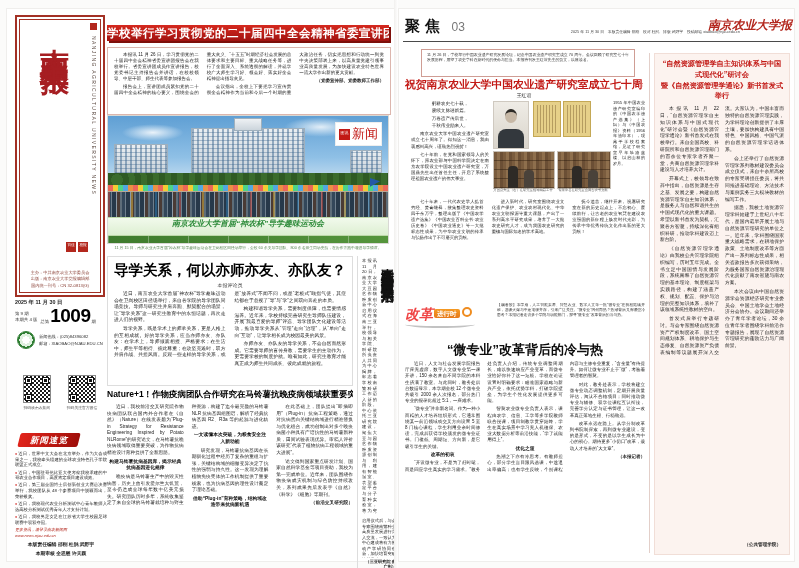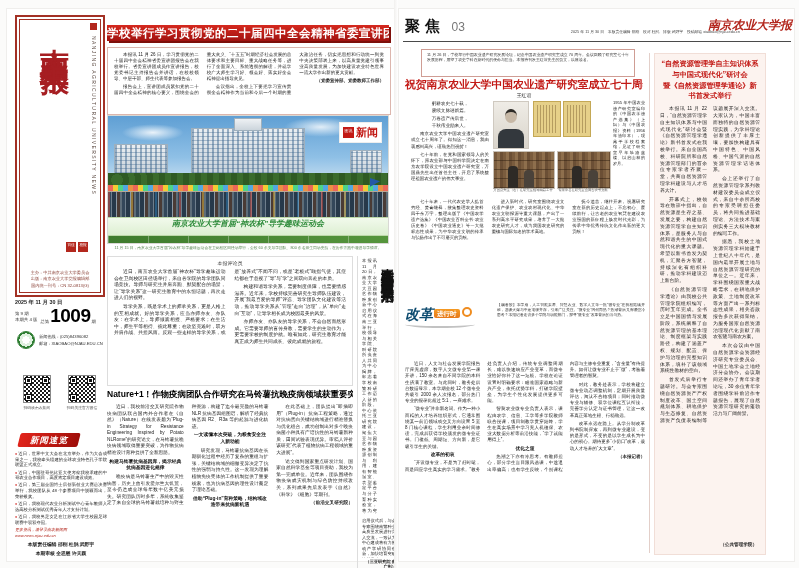--- a/index.html
+++ b/index.html
@@ -95,21 +95,21 @@
       border-bottom:1px solid #bcd8a8;display:flex;align-items:flex-start;justify-content:center;}
   .pbanner span{color:#2e8b3a;font-weight:bold;font-style:italic;font-size:8px;white-space:nowrap;}
   .grass{height:12px;background:repeating-linear-gradient(90deg,rgba(255,255,255,.3) 0 1px,transparent 1px 40px),
       linear-gradient(90deg,#3e7b2d,#55953c);}
   .flag{position:absolute;right:8px;top:62px;width:10px;height:16px;background:#2458a6;
       clip-path:polygon(0 0,100% 20%,0 55%);}
   .pbadge{position:absolute;right:6px;top:6px;background:#fff;border:1px solid #eee;
       padding:2px 3px;display:flex;align-items:center;gap:2px;}
   .pbadge-sq{display:block;width:11px;height:11px;background:#c21915;color:#fff;font-size:4px;
       line-height:1.3;text-align:center;padding-top:1px;box-sizing:border-box;}
-  .pbadge-tx{color:#c21915;font-weight:bold;font-size:11px;}
+  .pbadge-tx{color:#c21915;font-weight:normal;font-size:13px;}
   .photo-caption{left:100px;top:237px;width:282px;font-size:3.8px;color:#55824f;text-align:center;line-height:1.3;}
   
   .editorial{left:100px;top:247px;width:246px;height:130px;border:1px solid #ddd;
       padding:3px 6px;box-sizing:border-box;overflow:hidden;}
   .editorial h2{margin:1px 0 2px;text-align:center;font-size:14.5px;color:#000;
       font-family:"Liberation Serif","DejaVu Serif",serif;font-weight:bold;white-space:nowrap;overflow:hidden;}
   .byline{text-align:center;font-size:5px;color:#444;margin-bottom:3px;}
   .ed-cols{column-count:2;column-gap:9px;font-size:4.8px;line-height:1.38;height:92px;overflow:hidden;}
   
   .strip{left:350px;top:247px;width:40px;height:314px;border-left:1px solid #ddd;padding-left:3px;box-sizing:border-box;}
@@ -161,35 +161,35 @@
   .hp1{left:94px;width:60px;} .hp2{left:158px;width:52px;}
   .fig{position:absolute;bottom:0;width:10px;height:22px;background:#2e2a26;border-radius:4px 4px 0 0;}
   .f1{left:14px;} .f2{left:30px;height:18px;background:#4a423a;}
   .hcap{position:absolute;top:180px;font-size:3.3px;color:#555;text-align:center;line-height:1.2;}
   .hc1{left:94px;width:60px;} .hc2{left:158px;width:52px;}
   .h-cols{left:12px;top:190px;width:234px;height:102px;position:absolute;column-count:3;
       column-gap:8px;font-size:4.3px;line-height:1.38;overflow:hidden;}
   
   .r-badge{left:6px;top:296px;width:88px;position:absolute;}
   .rb-script{font-family:"Liberation Serif","DejaVu Serif",serif;font-weight:bold;font-style:italic;
-      font-size:14px;color:#0c4a6e;}
+      font-size:14px;color:#ef4444;}
   .rb-box{background:linear-gradient(#f59a23,#e6791a);color:#fff;font-weight:bold;font-size:6.5px;
       padding:1px 3px;border-radius:2px;vertical-align:3px;margin-left:1px;}
   .rb-ring{display:inline-block;width:6px;height:6px;border:2px solid #ef8c1f;border-radius:50%;
       vertical-align:2px;margin-left:2px;}
   .rb-swoosh{width:70px;height:5px;border-bottom:2px solid #c2c2c2;border-radius:0 0 60% 60%;margin-top:-3px;}
   .r-note{left:98px;top:294px;width:148px;height:34px;position:absolute;font-size:3.8px;
       line-height:1.32;text-align:justify;overflow:hidden;color:#333;}
   .r-head{left:6px;top:332px;width:240px;position:absolute;margin:0;text-align:center;
       font-size:13px;font-weight:bold;color:#0d0d0d;white-space:nowrap;overflow:hidden;}
   .r-cols{left:6px;top:352px;width:240px;height:190px;position:absolute;column-count:3;
       column-gap:7px;font-size:4.5px;line-height:1.38;overflow:hidden;}
   
   .divider{left:250px;top:44px;height:500px;position:absolute;border-left:1px solid #e3cfc9;}
-  .sidebar{left:255px;top:44px;width:112px;height:502px;position:absolute;background:#fcf3ef;
+  .sidebar{left:255px;top:44px;width:136px;height:502px;position:absolute;background:#fcf3ef;
       border:1px solid #f1ded7;box-sizing:border-box;padding:5px;}
   .sb-head{margin:0 0 4px;text-align:center;font-family:"Liberation Serif","DejaVu Serif",serif;
       font-size:7.2px;line-height:1.5;font-weight:bold;color:#c21915;}
   .sb-cols{column-count:2;column-gap:6px;font-size:4.8px;line-height:1.42;height:432px;overflow:hidden;}
   .sb-attr{position:absolute;right:8px;bottom:7px;font-size:4.6px;font-weight:bold;color:#222;}
 </style>
 </head>
 <body>
 
 <div class="sheet">
@@ -300,20 +300,21 @@
       <div class="grass"></div>
       <div class="flag"></div>
       <div class="pbadge">
         <span class="pbadge-sq">图说</span>
         <span class="pbadge-tx">新闻</span>
       </div>
     </div>
     <div class="abs photo-caption">11 月 15 日，南京农业大学首届“神农杯”导学趣味运动会在卫岗校区田径场举行，全校 60 余支导学团队、800 余名师生同场竞技，在协作奔跑中增进导学情谊。</div>
 
     <div class="abs editorial">
+      <h2>导学关系，何以亦师亦友、亦队友？</h2>
       <div class="byline">本报评论员</div>
       <div class="cols ed-cols jt">
         <p>近日，南京农业大学首届“神农杯”导学趣味运动会在卫岗校区田径场举行，来自各学院的导学团队同场竞技。导师与研究生并肩奔跑、默契配合的场景，让“导学关系”这一研究生教育中的永恒话题，再次走进人们的视野。</p>
         <p>导学关系，既是学术上的师承关系，更是人格上的互相成就。好的导学关系，应当亦师亦友、亦队友：在学术上，导师倾囊相授、严格要求；在生活中，师生平等相待、彼此尊重；在攻坚克难时，双方并肩作战、共担风雨。反观一些走样的导学关系，或是“放养式”不闻不问，或是“老板式”颐指气使，其症结都在于忽视了“导”与“学”之间双向奔赴的本质。</p>
         <p>构建和谐导学关系，需要制度保障，也需要情感滋养。近年来，学校持续完善研究生导师队伍建设，开展“我最喜爱的导师”评选、导学团队文化建设等活动，推动导学关系从“管理”走向“治理”，从“单向”走向“互动”，让导学相长成为校园最美的风景。</p>
         <p>亦师亦友、亦队友的导学关系，不会自然而然形成。它需要导师的言传身教，需要学生的主动作为，更需要学校的制度护航。唯有如此，研究生教育才能真正成为师生共同成长、彼此成就的旅程。</p>
       </div>
     </div>
 
     <div class="abs strip">
@@ -393,20 +394,21 @@
       <p>七十年来，一代代农史学人皓首穷经、焚膏继晷，搜集整理农史资料四千余万字，整理出版了《中国农学遗产选集》《中国农业百科全书·农业历史卷》《中国农业通史》等一大批标志性成果，为中华农业文明的传承与弘扬作出了不可磨灭的贡献。</p>
       <p>进入新时代，研究室围绕农业文化遗产保护、农业农村现代化、中华农业文明探源等重大课题，产出了一系列高水平研究成果，培养了一大批农史研究人才，成为我国农史研究的重镇与国际知名的学术高地。</p>
       <p>抚今追昔，继往开来。祝愿研究室在新的历史起点上，不忘初心、赓续前行，让古老的农业智慧在建设农业强国的新征程上焕发时代光彩，为传承中华优秀传统文化作出新的更大贡献！</p>
     </div>
 
     <div class="r-badge">
       <span class="rb-script">改革</span><span class="rb-box">进行时</span><span class="rb-ring"></span>
       <div class="rb-swoosh"></div>
     </div>
     <div class="r-note">【编者按】本学期，人工智能素养、智慧农业、数字人文等一批“微专业”在我校陆续开班，选课火爆与中途退课并存，引来广泛关注。“微专业”因何而热？热潮背后又有哪些冷思考？本报记者走访多个学院与职能部门，探寻“微专业”改革背后的冷与热。</div>
+    <h2 class="r-head">“微专业”改革背后的冷与热</h2>
     <div class="cols r-cols jt">
       <p>近日，人文与社会发展学院报告厅座无虚席，数字人文微专业第一课开讲，150 余名来自不同学院的本科生挤满了教室。与此同时，教务处后台数据显示，本学期全校 12 个微专业共吸引 2000 余人次报名，部分热门专业的报录比超过 5∶1，一座难求。</p>
       <p>“微专业”并非新名词。作为一种小而精的人才培养组织形式，它通常围绕某一前沿领域或交叉方向设置 5 至 8 门核心课程，学生利用业余时间修读，完成后获得学校颁发的微专业证书。门槛低、周期短、方向新，是它吸引学生的关键。</p>
       <h5>改革的初衷</h5>
       <p>“开设微专业，不是为了赶时髦，而是回应学生真实的学习需求。”教务处负责人介绍，传统专业调整周期长，难以快速响应产业变革，而微专业恰好弥补了这一短板。学校在论证设置时明确要求：瞄准国家战略与新兴产业，依托优势学科，打破学院壁垒，为学生个性化发展提供更多可能。</p>
       <p>智慧农业微专业负责人表示，课程由农学、信息、工学等多学院教师联合授课，项目制教学贯穿始终，学生在真实场景中学习无人机植保、农业大数据分析等前沿技能，“学了就能用得上”。</p>
       <h5>优化之道</h5>
       <p>热潮之下亦有冷思考。有教师担心，部分学生盲目跟风选课，中途退出率偏高；也有学生反映，个别课程内容与主修专业重复，“含金量”有待提升。如何让微专业不止于“微”，考验着管理者的智慧。</p>
       <p>对此，教务处表示，学校将建立微专业动态调整机制，定期开展质量评估，淘汰不合格项目；同时推动微专业与辅修、双学位课程互认衔接，完善学分认定与证书管理，让这一改革真正落地生根、行稳致远。</p>
       <p>改革永远在路上。从学分制改革到书院制探索，再到微专业建设，变的是形式，不变的是以学生成长为中心的初心。期待更多“小切口”改革，撬动人才培养的“大文章”。</p>

